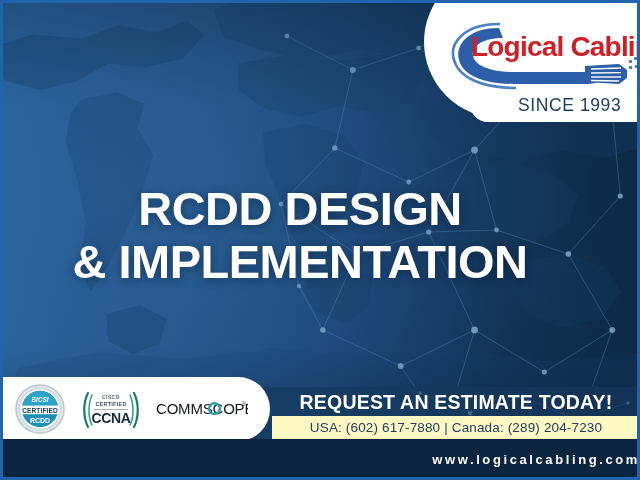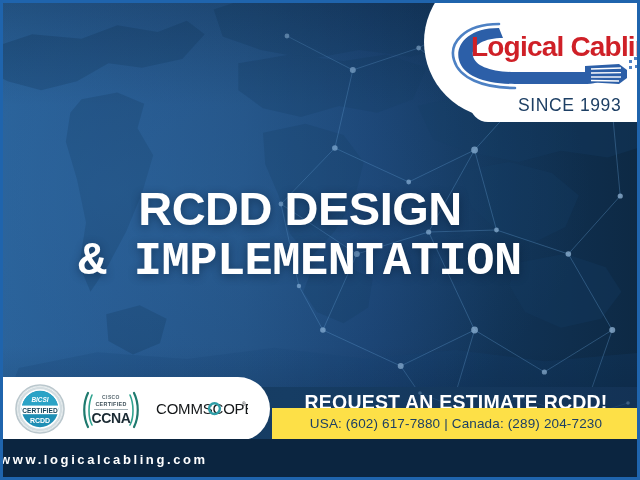--- a/index.html
+++ b/index.html
@@ -88,21 +88,21 @@
     width:600px;
     text-align:center;
     color:#ffffff;
     font-size:47px;
     font-weight:bold;
     line-height:1.12;
     letter-spacing:-.5px;
     text-shadow:0 2px 10px rgba(5,20,40,.45);
     margin-top:37px;
   }
-  .headline .l2 { display:block;font-family:Liberation Mono, monospace; }
+  .headline .l2 { display:block; }
 
   
   .cta-band {
     position:absolute;
     left:0; bottom:41px;
     width:640px; height:52px;
     background:linear-gradient(90deg,#15395e 0%,#163d64 45%,#133255 100%);
   }
   .cta-band-net { position:absolute; inset:0; opacity:.5; }
   .cta-text {
@@ -112,22 +112,22 @@
     display:flex; align-items:center; justify-content:center;
     color:#ffffff;
     font-size:19.5px;
     font-weight:bold;
     letter-spacing:.2px;
     white-space:nowrap;
   }
   .phone-bar {
     position:absolute;
     left:272px; bottom:41px;
-    width:368px; height:31px;
-    background:#fde047;
+    width:368px; height:23px;
+    background:#fef9c3;
     display:flex; align-items:center; justify-content:center;
   }
   .phone-text {
     color:#1d3f64;
     font-size:13.5px;
     font-weight:400;
     letter-spacing:.15px;
     white-space:nowrap;
   }
   .badge-panel {
@@ -142,21 +142,21 @@
   }
   .badge { flex:0 0 auto; display:block; }
 
   
   .url-bar {
     position:absolute;
     left:0; bottom:0;
     width:640px; height:41px;
     background:linear-gradient(180deg,#0c2844 0%,#0a2240 55%,#0b2votes 100%);
     background-color:#0b2540;
-    display:flex; align-items:center; justify-content:flex-start;
+    display:flex; align-items:center; justify-content:flex-end;
   }
   .url-text {
     color:#ffffff;
     font-size:13px;
     font-weight:bold;
     letter-spacing:2.6px;
     white-space:nowrap;
   }
 </style>
 </head>
@@ -279,21 +279,21 @@
           <circle cx="470" cy="26" r="2.2"></circle>
         <circle cx="522" cy="10" r="1.8"></circle>
           <circle cx="576" cy="32" r="2"></circle>
         <circle cx="628" cy="16" r="1.8"></circle>
           <circle cx="486" cy="48" r="1.8"></circle>
         <circle cx="540" cy="44" r="2"></circle>
       </g>
     </svg>
   </div>
 
-  <div class="cta-text">REQUEST AN ESTIMATE RCDD!</div>
+  <div class="cta-text">REQUEST AN ESTIMATE TODAY!</div>
 
   <div class="phone-bar">
     <span class="phone-text">USA: (602) 617-7880  |  Canada: (289) 204-7230</span>
   </div>
 
   <div class="badge-panel">
 
     <svg class="badge" width="52" height="52" viewBox="0 0 52 52">
       <circle cx="26" cy="26" r="25" fill="#ffffff"></circle>
       <circle cx="26" cy="26" r="24" fill="none" stroke="#b9c6cc" stroke-width="1.6"></circle>

